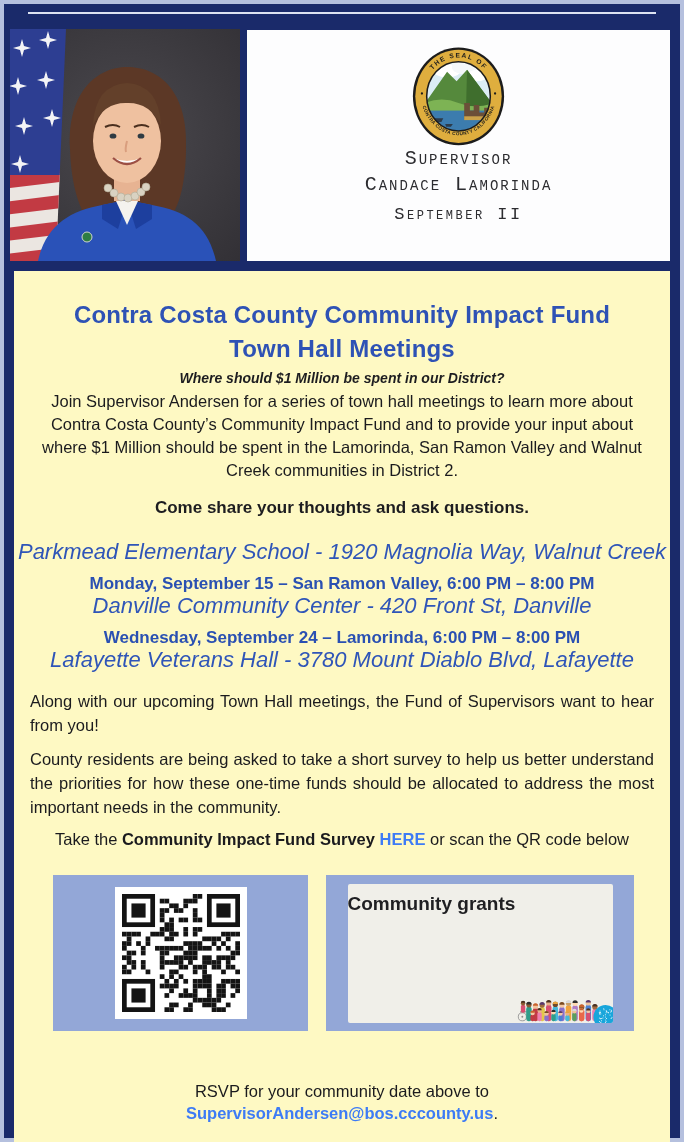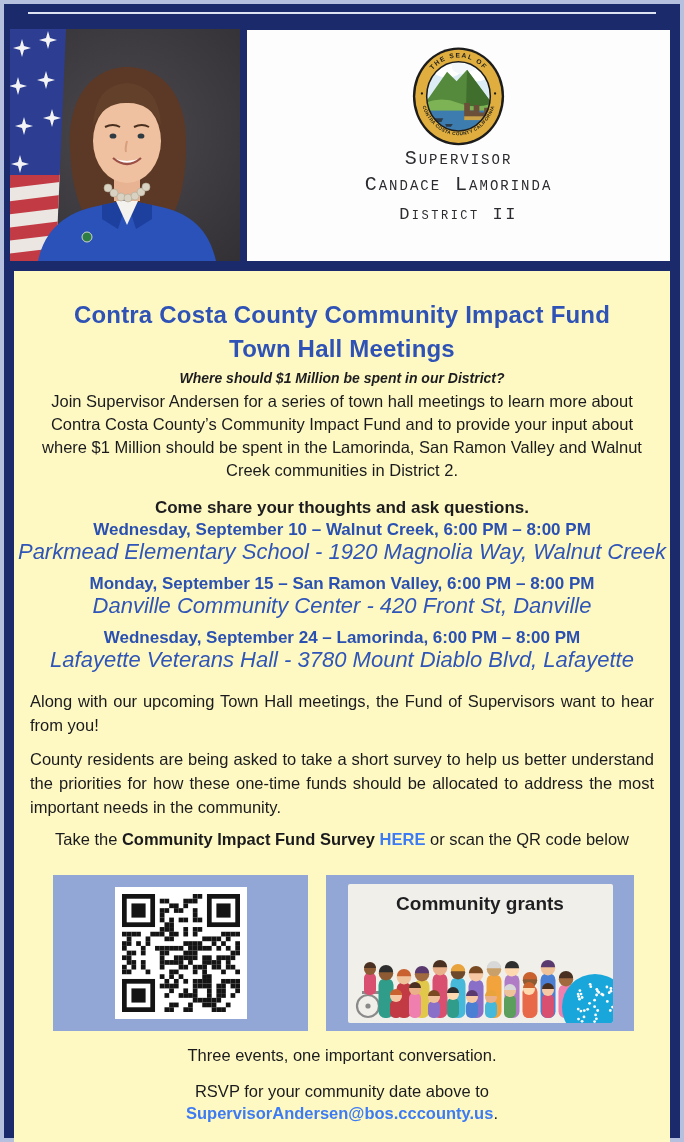--- a/index.html
+++ b/index.html
@@ -26,21 +26,21 @@
   .cta{font-size:17px;font-weight:bold;color:#1d1d20;line-height:22px;}
   .mtitle{font-size:17px;font-weight:bold;color:#2a50b2;line-height:22px;}
   .mloc{font-size:22px;font-style:italic;color:#2f55b8;line-height:22px;}
   .blink{color:#3d7bf5;font-weight:bold;text-decoration:none;cursor:pointer;}
   .imgbox{position:absolute;top:604px;height:156px;background:#93a7d7;
           display:flex;align-items:center;justify-content:center;}
   .box-l{left:39px;width:255px;}
   .box-r{left:312px;width:308px;}
   .qrcard{width:132px;height:132px;background:#ffffff;display:flex;align-items:center;justify-content:center;}
   .qrcard svg{width:118px;height:118px;display:block;}
-  .cgcard{width:265px;height:139px;background:#f0efe9;display:flex;flex-direction:column;
+  .cgcard{width:265px;height:139px;background:#f0efe9;display:flex;flex-direction:row;
           overflow:hidden;border-radius:2px;}
   .cgtitle{font-size:19px;font-weight:bold;color:#1f1f22;text-align:center;margin-top:9px;line-height:22px;}
   .cgcard svg{flex:1;width:100%;display:block;}
   .sealtext{font-weight:bold;fill:#1c1c1c;}
 </style>
 </head>
 <body>
 
 <div class="page">
   <div class="frame"></div>
@@ -141,34 +141,33 @@
         </text>
         <text class="sealtext" font-size="4.9" letter-spacing="0.4" font-family="Liberation Sans, sans-serif">
           <textPath href="#sealBotPath" startOffset="50%" text-anchor="middle">CONTRA COSTA COUNTY CALIFORNIA</textPath>
         </text>
         <circle cx="11.5" cy="50" r="1.2" fill="#1c1c1c"></circle>
         <circle cx="88.5" cy="50" r="1.2" fill="#1c1c1c"></circle>
       </svg>
     </div>
     <div class="hname n1">Supervisor</div>
     <div class="hname n2">Candace Lamorinda</div>
-    <div class="hname n3">District II</div>
+    <div class="hname n3">September II</div>
   </div>
 
   <div class="bodyp">
     <div class="abs title" style="top:27px">
       <div>Contra Costa County Community Impact Fund</div>
       <div>Town Hall Meetings</div>
     </div>
     <div class="abs subtitle" style="top:97px">Where should $1 Million be spent in our District?</div>
     <div class="abs txt" style="top:119px;left:16px;right:16px">Join Supervisor Andersen for a series of town hall meetings to learn more about Contra Costa County’s Community Impact Fund and to provide your input about where $1 Million should be spent in the Lamorinda, San Ramon Valley and Walnut Creek communities in District 2.</div>
 
     <div class="abs cta" style="top:226px">Come share your thoughts and ask questions.</div>
 
-    <div class="abs mtitle" style="top:248px">Wednesday, September 10 – Walnut Creek, 6:00 PM – 8:00 PM</div>
     <div class="abs mloc" style="top:270px">Parkmead Elementary School - 1920 Magnolia Way, Walnut Creek</div>
 
     <div class="abs mtitle" style="top:302px">Monday, September 15 – San Ramon Valley, 6:00 PM – 8:00 PM</div>
     <div class="abs mloc" style="top:324px">Danville Community Center - 420 Front St, Danville</div>
 
     <div class="abs mtitle" style="top:356px">Wednesday, September 24 – Lamorinda, 6:00 PM – 8:00 PM</div>
     <div class="abs mloc" style="top:378px">Lafayette Veterans Hall - 3780 Mount Diablo Blvd, Lafayette</div>
 
     <div class="just para" style="top:418px">Along with our upcoming Town Hall meetings, the Fund of Supervisors want to hear from you!</div>
     <div class="just para" style="top:476px">County residents are being asked to take a short survey to help us better understand the priorities for how these one-time funds should be allocated to address the most important needs in the community.</div>
@@ -508,17 +507,16 @@
             <circle cx="236.3" cy="89.6" r="1.4" fill="#ffffff"></circle>
             <circle cx="253.8" cy="73.2" r="1.4" fill="#ffffff"></circle>
             <circle cx="250.3" cy="103.9" r="1.4" fill="#ffffff"></circle>
             <circle cx="249.5" cy="69.9" r="1.4" fill="#ffffff"></circle>
             <circle cx="264.5" cy="86.1" r="1.4" fill="#ffffff"></circle>
             <circle cx="267.9" cy="102.9" r="1.4" fill="#ffffff"></circle>
           </svg>
       </div>
     </div>
 
-    <div class="abs para" style="top:772px">Three events, one important conversation.</div>
     <div class="abs para" style="top:808px">RSVP for your community date above to</div>
     <div class="abs para" style="top:830px"><a class="blink" href="#">SupervisorAndersen@bos.cccounty.us</a><span>.</span></div>
   </div>
 </div>
 
 </body></html>

